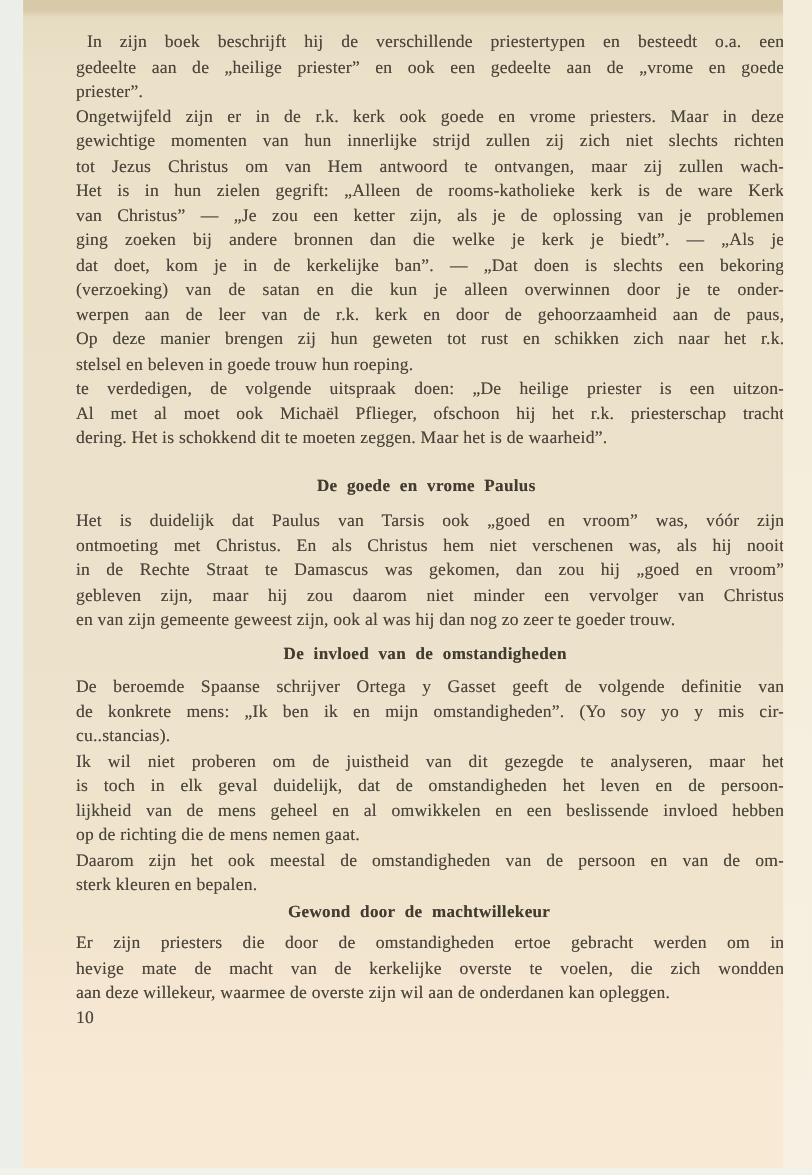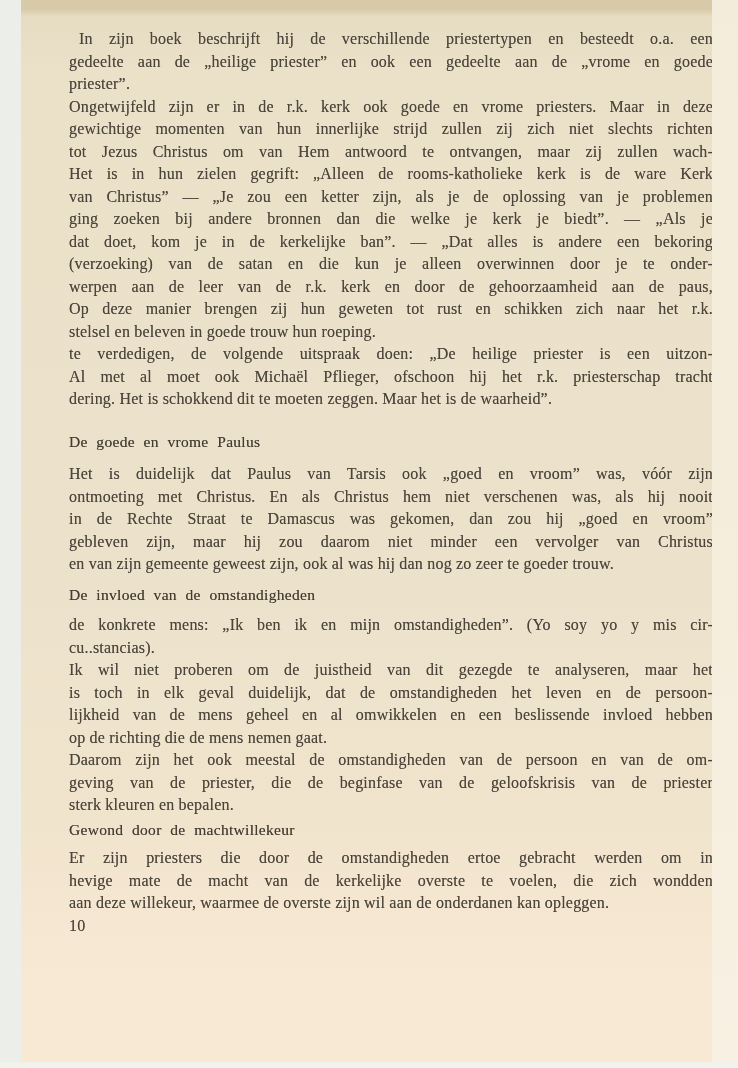--- a/index.html
+++ b/index.html
@@ -38,21 +38,21 @@
     color:var(--ink,#4a443a);
     font-size:16px;line-height:22.5px;
     letter-spacing:0.2px;
     text-shadow:0 0 0.5px rgba(74,68,58,0.55);
   }
   .para{margin:0;}
   .line{text-align:justify;text-align-last:justify;}
   .line.last{text-align-last:left;}
   .para:first-child .line:first-child{text-indent:10px;}
   .heading{
-    font-weight:normal;text-align:left;
+    font-weight:bold;text-align:center;
     font-size:15.5px;letter-spacing:0.3px;word-spacing:4.5px;
     color:var(--ink-bold,#433c31);
     text-shadow:0 0 0.5px rgba(60,52,40,0.6);
   }
   .heading.h1{margin-top:20px;margin-bottom:10px;padding-right:7px;}
   .heading.h2{margin-top:8px;margin-bottom:8px;padding-right:9px;}
   .heading.h3{margin-top:2px;margin-bottom:6px;padding-right:20px;}
   .page-number{text-align:left;}
 </style>
 </head>
@@ -67,21 +67,21 @@
           <div class="line">gedeelte aan de „heilige priester” en ook een gedeelte aan de „vrome en goede</div>
           <div class="line last">priester”.</div>
         </div>
         <div class="para">
           <div class="line">Ongetwijfeld zijn er in de r.k. kerk ook goede en vrome priesters. Maar in deze</div>
           <div class="line">gewichtige momenten van hun innerlijke strijd zullen zij zich niet slechts richten</div>
           <div class="line">tot Jezus Christus om van Hem antwoord te ontvangen, maar zij zullen wach-</div>
           <div class="line">Het is in hun zielen gegrift: „Alleen de rooms-katholieke kerk is de ware Kerk</div>
           <div class="line">van Christus” — „Je zou een ketter zijn, als je de oplossing van je problemen</div>
           <div class="line">ging zoeken bij andere bronnen dan die welke je kerk je biedt”. — „Als je</div>
-          <div class="line">dat doet, kom je in de kerkelijke ban”. — „Dat alles is andere een bekoring</div>
+          <div class="line">dat doet, kom je in de kerkelijke ban”. — „Dat doen is slechts een bekoring</div>
           <div class="line">(verzoeking) van de satan en die kun je alleen overwinnen door je te onder-</div>
           <div class="line">werpen aan de leer van de r.k. kerk en door de gehoorzaamheid aan de paus,</div>
         </div>
         <div class="para">
           <div class="line">Op deze manier brengen zij hun geweten tot rust en schikken zich naar het r.k.</div>
           <div class="line last">stelsel en beleven in goede trouw hun roeping.</div>
         </div>
         <div class="para">
           <div class="line">te verdedigen, de volgende uitspraak doen: „De heilige priester is een uitzon-</div>
           <div class="line">Al met al moet ook Michaël Pflieger, ofschoon hij het r.k. priesterschap tracht</div>
@@ -90,32 +90,32 @@
         <div class="heading h1">De goede en vrome Paulus</div>
         <div class="para">
           <div class="line">Het is duidelijk dat Paulus van Tarsis ook „goed en vroom” was, vóór zijn</div>
           <div class="line">ontmoeting met Christus. En als Christus hem niet verschenen was, als hij nooit</div>
           <div class="line">in de Rechte Straat te Damascus was gekomen, dan zou hij „goed en vroom”</div>
           <div class="line">gebleven zijn, maar hij zou daarom niet minder een vervolger van Christus</div>
           <div class="line last">en van zijn gemeente geweest zijn, ook al was hij dan nog zo zeer te goeder trouw.</div>
         </div>
         <div class="heading h2">De invloed van de omstandigheden</div>
         <div class="para">
+          <div class="line">De beroemde Spaanse schrijver Ortega y Gasset geeft de volgende definitie van</div>
           <div class="line">de konkrete mens: „Ik ben ik en mijn omstandigheden”. (Yo soy yo y mis cir-</div>
           <div class="line last">cu..stancias).</div>
         </div>
         <div class="para">
           <div class="line">Ik wil niet proberen om de juistheid van dit gezegde te analyseren, maar het</div>
           <div class="line">is toch in elk geval duidelijk, dat de omstandigheden het leven en de persoon-</div>
           <div class="line">lijkheid van de mens geheel en al omwikkelen en een beslissende invloed hebben</div>
           <div class="line last">op de richting die de mens nemen gaat.</div>
         </div>
         <div class="para">
           <div class="line">Daarom zijn het ook meestal de omstandigheden van de persoon en van de om-</div>
-          <div class="line">geving van de priester, die de beginfase van de geloofskrisis van de priester</div>
           <div class="line last">sterk kleuren en bepalen.</div>
         </div>
         <div class="heading h3">Gewond door de machtwillekeur</div>
         <div class="para">
           <div class="line">Er zijn priesters die door de omstandigheden ertoe gebracht werden om in</div>
           <div class="line">hevige mate de macht van de kerkelijke overste te voelen, die zich wondden</div>
           <div class="line last">aan deze willekeur, waarmee de overste zijn wil aan de onderdanen kan opleggen.</div>
         </div>
         <div class="page-number">10</div>
       </div>

